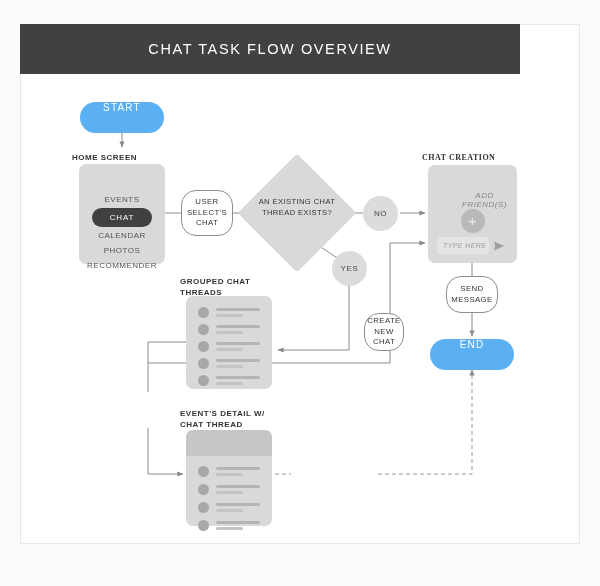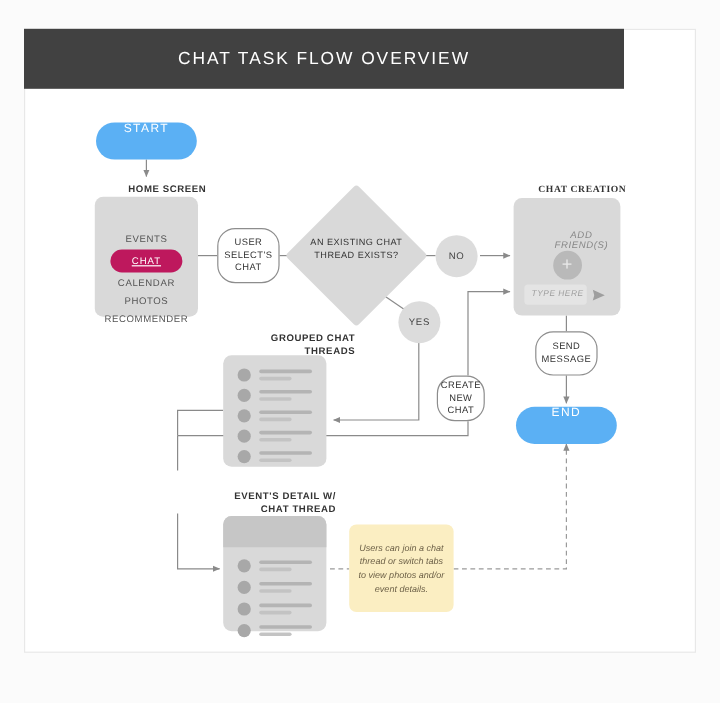--- a/index.html
+++ b/index.html
@@ -7,29 +7,29 @@
   #page{position:relative;width:600px;height:586px;background:#fbfbfb;overflow:hidden;}
   #canvas{position:absolute;left:20px;top:24px;width:560px;height:520px;background:#ffffff;border:1px solid #e8e8e8;box-sizing:border-box;}
   #titlebar{position:absolute;left:20px;top:24px;width:500px;height:50px;background:#414141;display:flex;align-items:center;justify-content:center;box-sizing:border-box;}
   #titlebar .ttl{color:#ffffff;font-size:14.5px;letter-spacing:1.6px;font-weight:400;}
   .subtitle{position:absolute;left:180px;top:89px;width:240px;text-align:center;font-size:9.5px;font-style:italic;color:#9a9a9a;letter-spacing:.3px;}
 
   svg#wires{position:absolute;left:0;top:0;width:600px;height:586px;pointer-events:none;}
 
   .node{position:absolute;box-sizing:border-box;border-radius:15px;}
   .pill{border-radius:22px;background:#5bb0f4;color:#fff;display:flex;align-items:flex-start;justify-content:center;font-size:10px;letter-spacing:1.2px;}
-  .caption{position:absolute;text-align:right;font-size:8px;font-weight:bold;color:#333;letter-spacing:.5px;line-height:11px;}
+  .caption{position:absolute;text-align:left;font-size:8px;font-weight:bold;color:#333;letter-spacing:.5px;line-height:11px;}
   .panel{background:#d9d9d9;border-radius:7px;}
   .procbox{background:#fff;border:1px solid #8d8d8d;display:flex;align-items:center;justify-content:center;text-align:center;font-size:7.8px;color:#333;line-height:10.5px;letter-spacing:.4px;}
   .diamond{width:84px;height:84px;background:#d9d9d9;transform:rotate(45deg);border-radius:3px;}
   .diamond-label{position:absolute;text-align:center;font-size:7.6px;color:#333;line-height:11px;letter-spacing:.4px;}
   .circ{border-radius:50%;background:#dcdcdc;display:flex;align-items:center;justify-content:center;font-size:8px;color:#444;letter-spacing:.6px;}
 
   .hs-list{position:absolute;left:0;right:0;top:28px;text-align:center;font-size:8px;color:#555;line-height:15px;letter-spacing:.5px;}
-  .chatpill{display:inline-block;background:#be185d;color:#fff;border-radius:10px;padding:2px 18px;font-size:8px;letter-spacing:.8px;text-decoration:underline;}
+  .chatpill{display:inline-block;background:#404040;color:#fff;border-radius:10px;padding:2px 18px;font-size:8px;letter-spacing:.8px;}
 
   .addfriends{position:absolute;left:0;right:0;top:26px;text-align:center;font-size:8px;font-style:italic;color:#888;letter-spacing:.5px;padding-left:24px;}
   .plusbtn{position:absolute;left:50%;margin-left:-12px;top:44px;width:24px;height:24px;border-radius:50%;background:#b9b9b9;color:#e9e9e9;font-size:15px;line-height:23px;text-align:center;}
   .inputrow{position:absolute;left:9px;right:9px;bottom:9px;height:17px;display:flex;align-items:center;}
   .typehere{flex:1;height:17px;background:#e4e4e4;border-radius:3px;display:flex;align-items:center;padding-left:6px;font-size:7px;font-style:italic;color:#9d9d9d;letter-spacing:.4px;box-sizing:border-box;}
   .sendicon{width:19px;display:flex;align-items:center;justify-content:center;}
 
   .row{position:absolute;left:12px;right:12px;display:flex;align-items:center;}
   .av{width:11px;height:11px;border-radius:50%;background:#a8a8a8;flex:none;}
   .lines{margin-left:7px;flex:1;}
@@ -145,21 +145,21 @@
   </div>
 
   <div class="node pill" style="left:430px;top:339px;width:84px;height:31px;">
     <span>END</span>
   </div>
 
   <div class="node procbox" style="left:364px;top:313px;width:40px;height:38px;">
     <span>CREATE NEW CHAT</span>
   </div>
 
-  <div class="caption" style="left:196px;top:276px;width:100px;">GROUPED CHAT THREADS</div>
+  <div class="caption" style="left:180px;top:276px;width:100px;">GROUPED CHAT THREADS</div>
 
   <div class="node panel" style="left:186px;top:296px;width:86px;height:93px;">
     <div class="row" style="top:11px;">
         <div class="av"></div>
         <div class="lines">
           <div class="l1"></div>
           <div class="l2"></div>
         </div>
       </div>
     <div class="row" style="top:28px;">
@@ -220,17 +220,14 @@
       </div>
     <div class="row" style="top:90px;">
         <div class="av"></div>
         <div class="lines">
           <div class="l1"></div>
           <div class="l2"></div>
         </div>
       </div>
   </div>
 
-  <div class="node note" style="left:291px;top:437px;width:87px;height:73px;">
-    <span>Users can join a chat thread or switch tabs to view photos and/or event details.</span>
-  </div>
 
 </div>
 
 </body></html>

